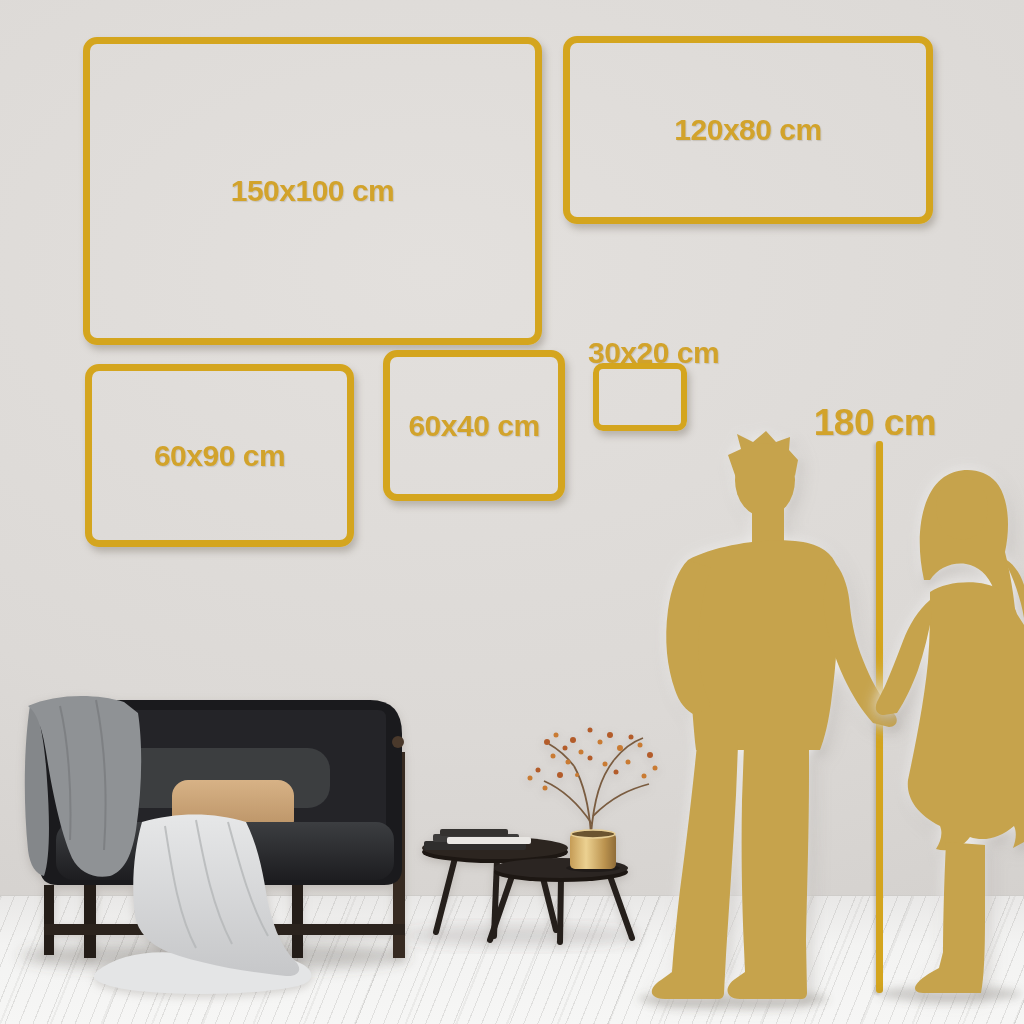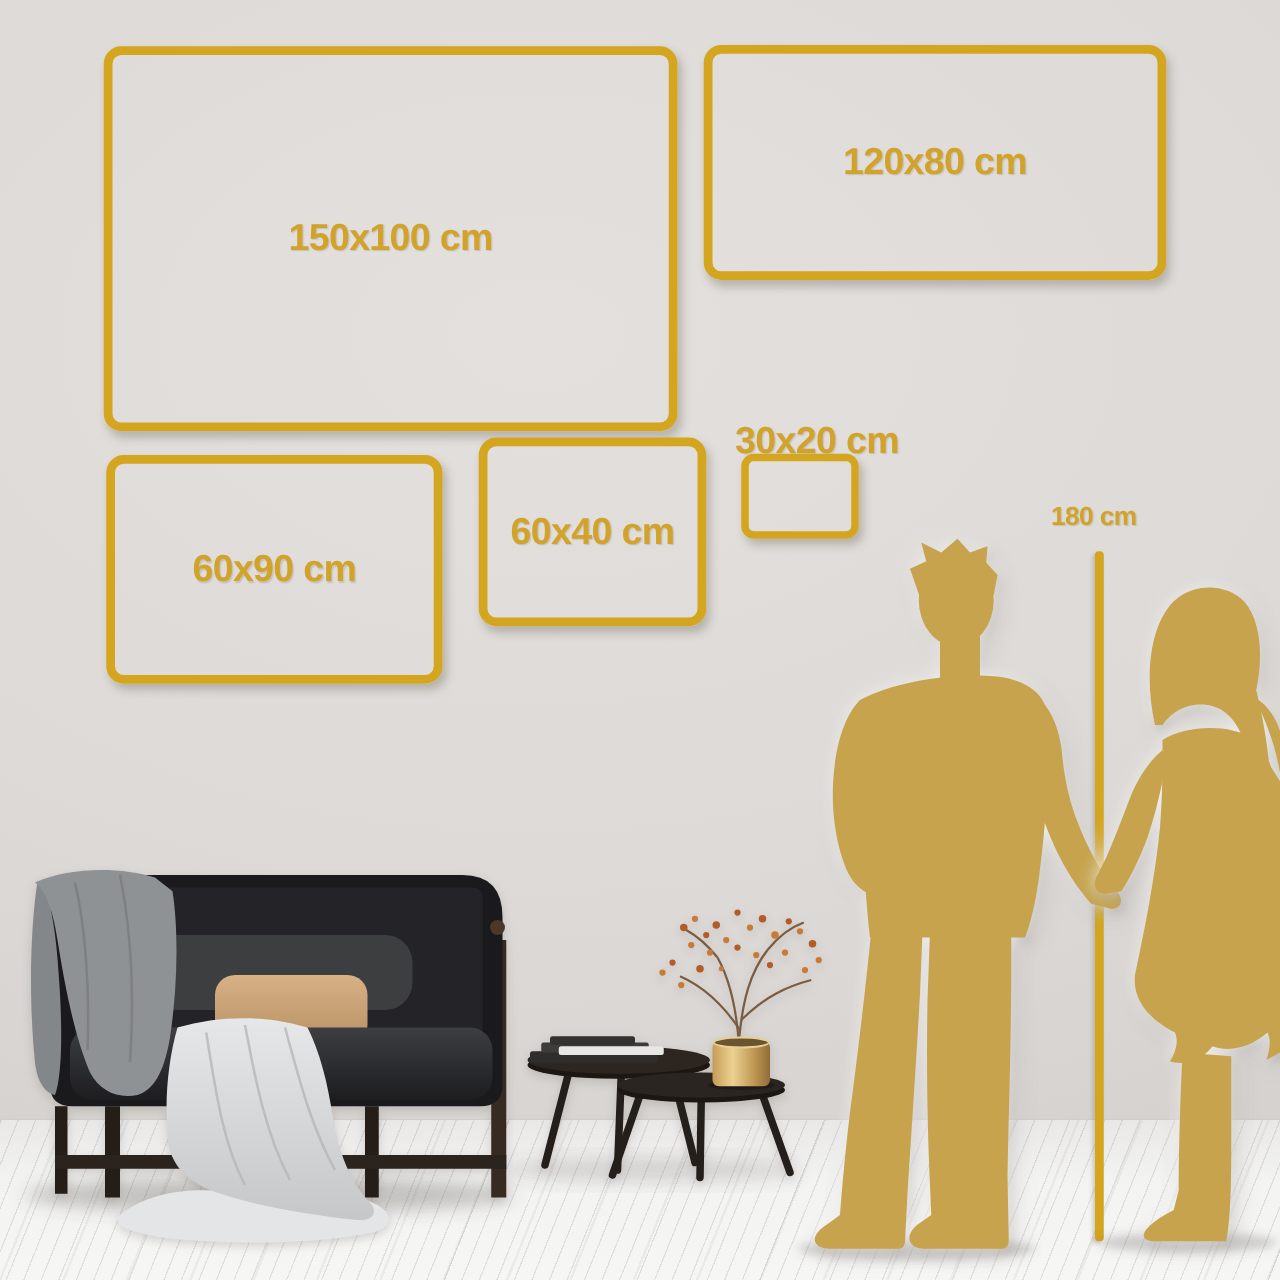--- a/index.html
+++ b/index.html
@@ -40,21 +40,21 @@
     white-space:nowrap;
   }
   .f150{left:83px;top:37px;width:459px;height:308px;}
   .f120{left:563px;top:36px;width:370px;height:188px;}
   .f90 {left:85px;top:364px;width:269px;height:183px;}
   .f60 {left:383px;top:350px;width:182px;height:151px;}
   .f30 {left:593px;top:363px;width:94px;height:68px;border-radius:10px;border-width:6px;}
   .label-30{position:absolute;left:588px;top:336px;}
   .height-label{
     position:absolute;left:795px;top:402px;width:160px;text-align:center;
-    color:var(--label-gold);font-weight:bold;font-size:21px;letter-spacing:-0.5px;
+    color:var(--label-gold);font-weight:bold;font-size:37px;letter-spacing:-0.5px;
     text-shadow:1px 1px 1px rgba(120,110,90,0.25);white-space:nowrap;
   }
   .height-line{
     position:absolute;left:876px;top:441px;width:7px;height:552px;
     background:var(--frame-gold);border-radius:3px;
     box-shadow:-2px 2px 3px rgba(120,112,98,0.30);
   }
   svg.art{position:absolute;left:0;top:0;width:1024px;height:1024px;pointer-events:none;}
   .sil{fill:var(--silhouette-gold);}
   .sil-group{filter:drop-shadow(0 0 8px rgba(255,255,255,0.85)) drop-shadow(3px 4px 4px rgba(105,98,88,0.35));}

